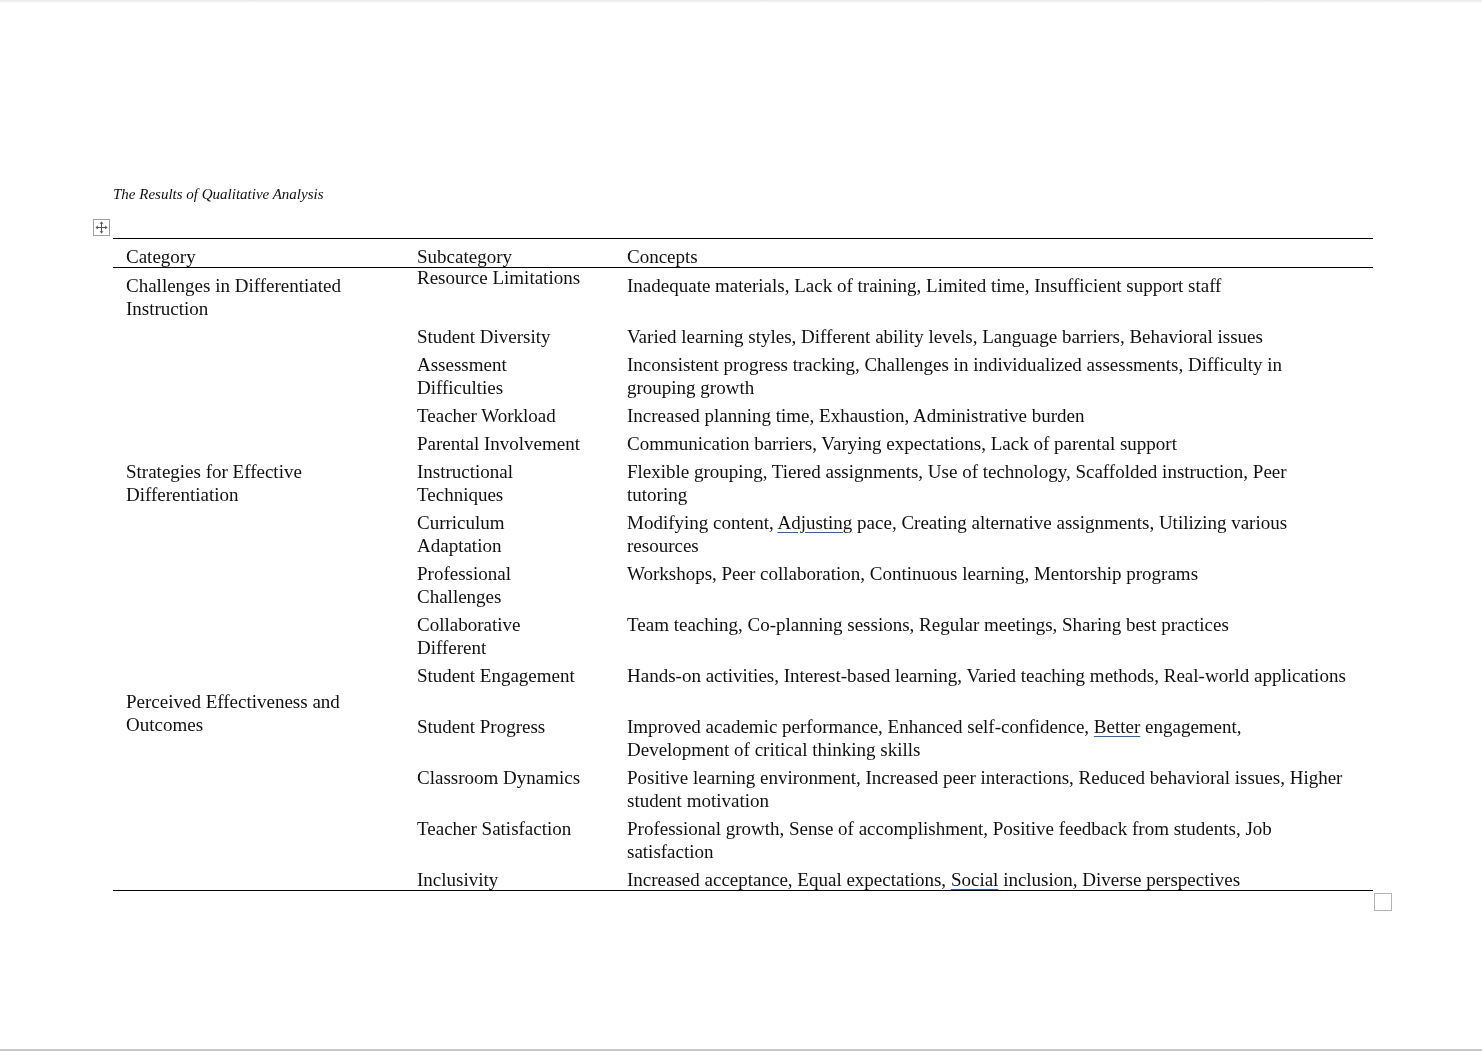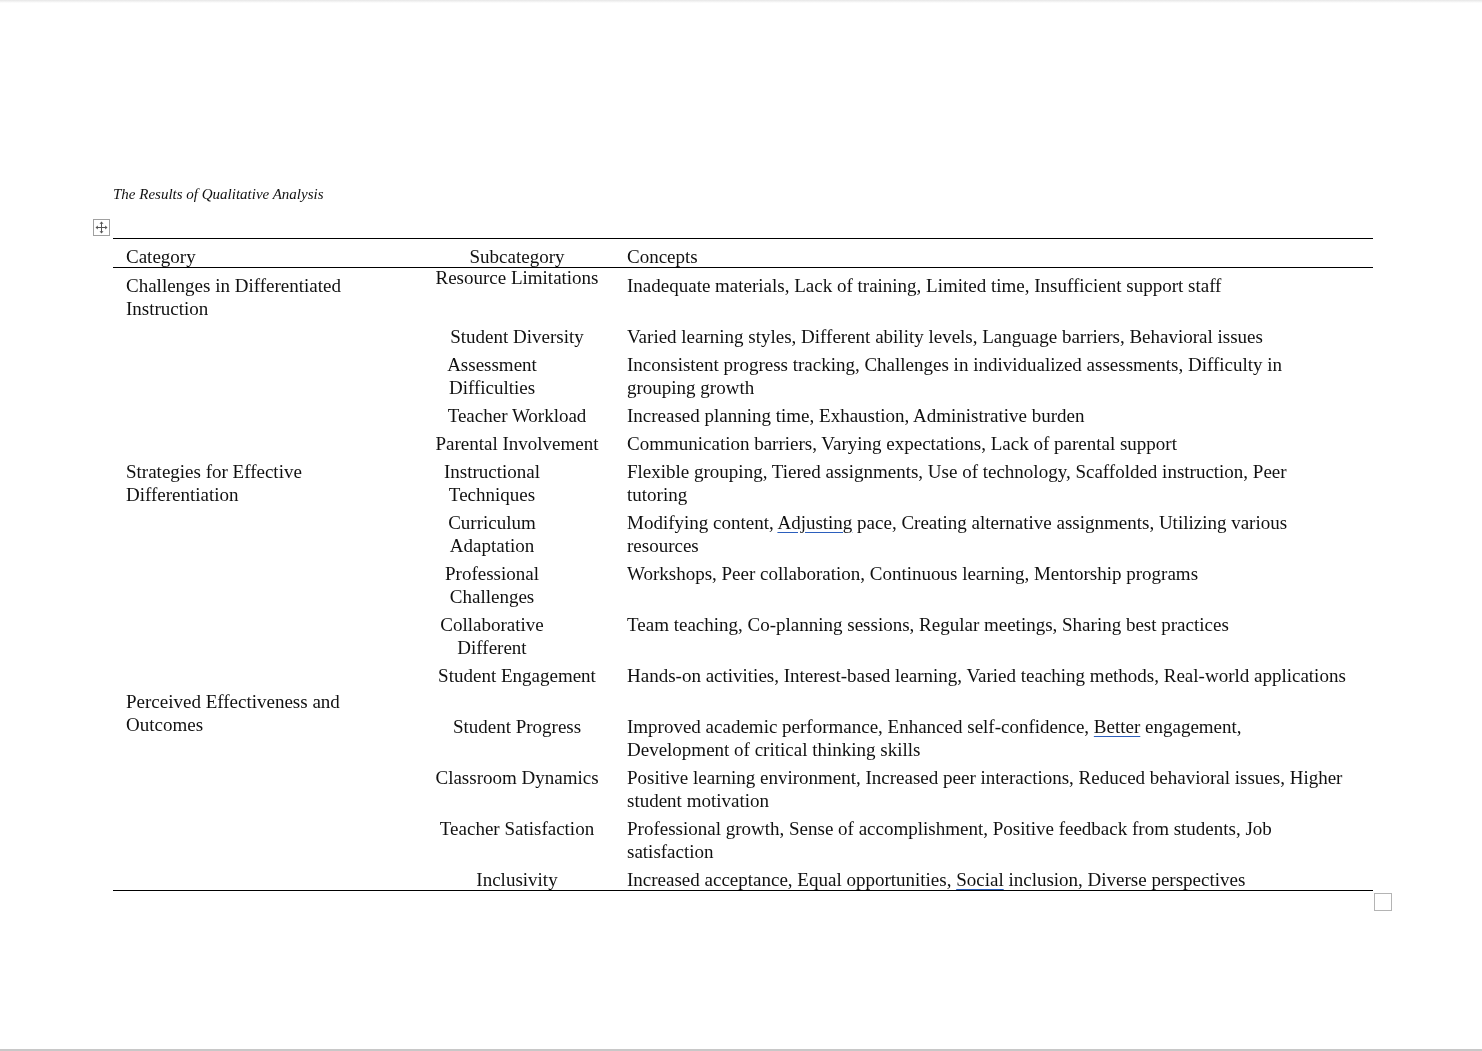--- a/index.html
+++ b/index.html
@@ -30,21 +30,21 @@
     position: absolute; left: 1374px; top: 893px; width: 18px; height: 18px;
     box-sizing: border-box; border: 1px solid #b4b4b4; background: #fff;
   }
   .rule {
     position: absolute; left: 113px; width: 1260px; height: 1px; background: #000;
   }
   .cell {
     position: absolute; font-size: 19px; line-height: 23px;
   }
   .col-cat { left: 126px; width: 270px; }
-  .col-sub { left: 417px; width: 200px; text-align: center; }
+  .col-sub { left: 417px; width: 200px; }
   .col-con { left: 627px; width: 720px; }
   .spell { text-decoration: underline; text-decoration-color: #2b5fbd; text-underline-offset: 3px; }
 </style>
 </head>
 <body>
 
 <div class="top-shadow"></div>
 
 <div class="caption">The Results of Qualitative Analysis</div>
 
@@ -113,21 +113,21 @@
   <div>
     <div class="cell col-sub" style="top:766px">Classroom Dynamics</div>
     <div class="cell col-con" style="top:766px">Positive learning environment, Increased peer interactions, Reduced behavioral issues, Higher student motivation</div>
   </div>
   <div>
     <div class="cell col-sub" style="top:817px">Teacher Satisfaction</div>
     <div class="cell col-con" style="top:817px">Professional growth, Sense of accomplishment, Positive feedback from students, Job satisfaction</div>
   </div>
   <div>
     <div class="cell col-sub" style="top:868px">Inclusivity</div>
-    <div class="cell col-con" style="top:868px;width:760px"><span>Increased acceptance, Equal opportunities, </span><span class="spell">Social</span><span> inclusion, Diverse perspectives</span></div>
+    <div class="cell col-con" style="top:868px;width:760px"><span>Increased acceptance, Equal expectations, </span><span class="spell">Social</span><span> inclusion, Diverse perspectives</span></div>
   </div>
 </div>
 
 <div class="resize-handle">
   <span></span>
 </div>
 
 <div class="bottom-edge"></div>
 
 </body></html>

